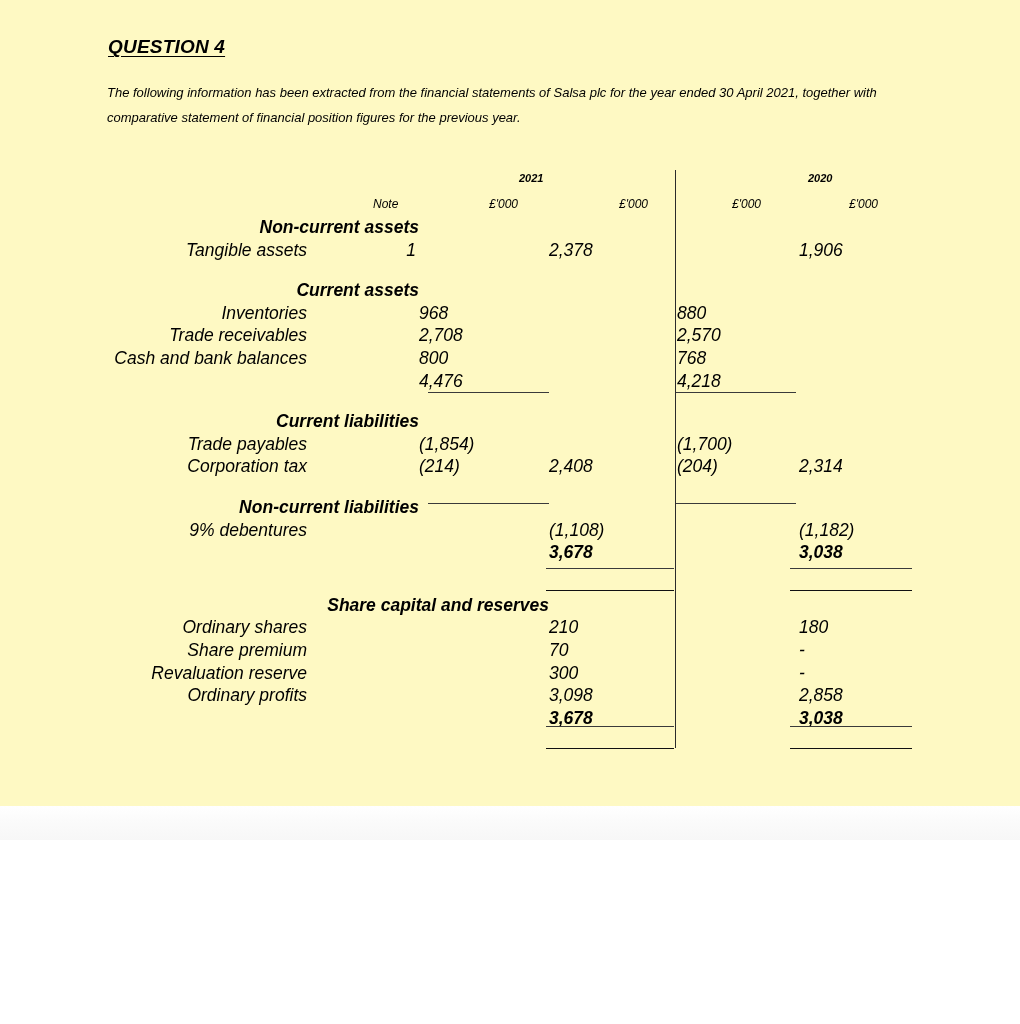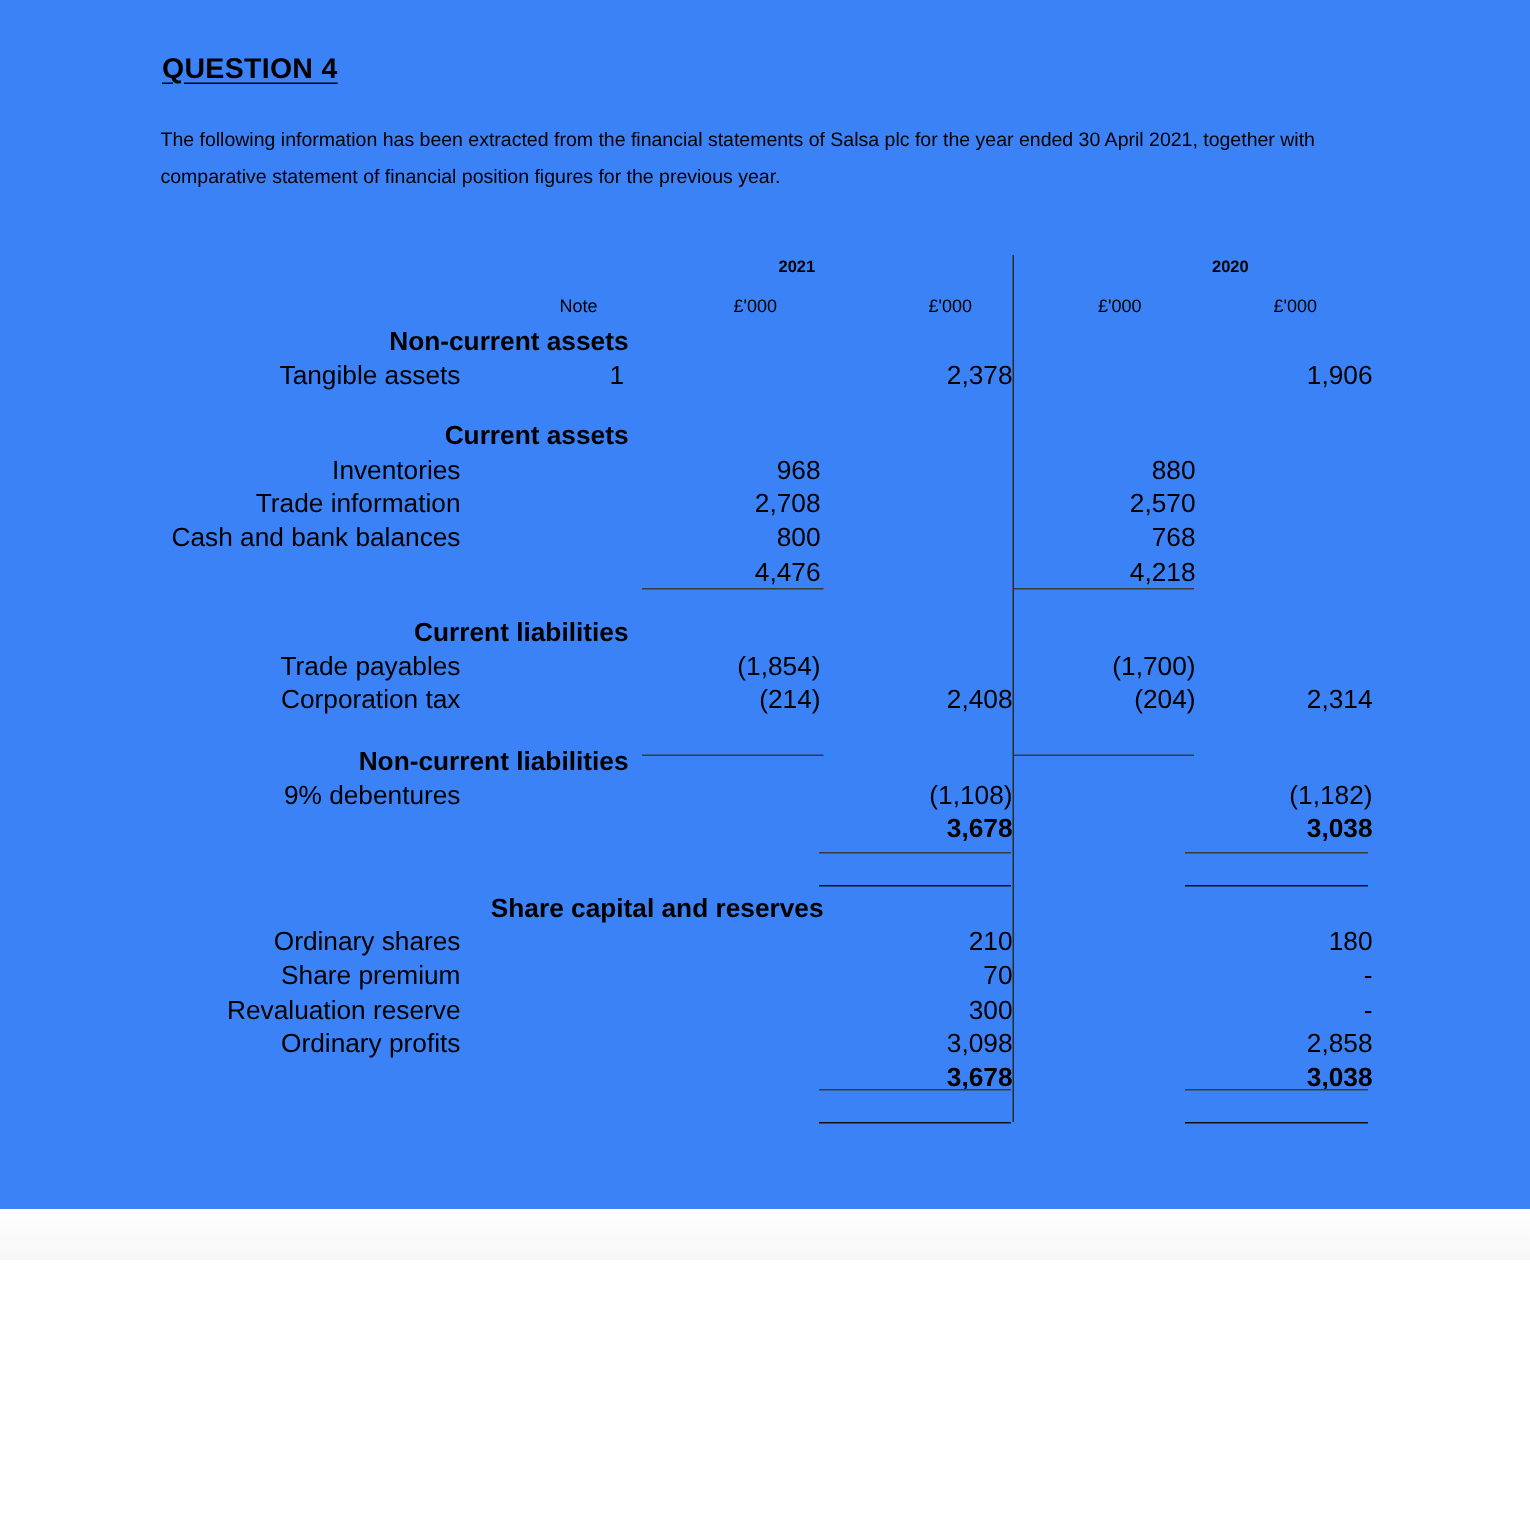--- a/index.html
+++ b/index.html
@@ -14,21 +14,22 @@
     font-family: "Liberation Sans", sans-serif;
     color: #000000;
     overflow: hidden;
   }
 
   .page {
     position: absolute;
     left: 0; top: 0;
     width: 1020px;
     height: 840px;
-    background: #3b82f6;
+    background: #fef9c3;
+    font-style: italic;
   }
 
   .bottom-band {
     position: absolute;
     left: 0;
     bottom: 0;
     width: 1020px;
     height: 34px;
     background: linear-gradient(to bottom, #ffffff 0%, #fbfbfb 40%, #f7f7f7 100%);
   }
@@ -72,21 +73,21 @@
   }
 
   
   col.c-label { width: 200px; }
   col.c-note  { width: 112px; }
   col.c-a     { width: 130px; }
   col.c-b     { width: 128px; }
   col.c-c     { width: 122px; }
   col.c-d     { width: 118px; }
 
-  .num   { text-align: right; padding-right: 2px !important; }
+  .num   { padding-right: 2px !important; }
   .note  { text-align: right; padding-right: 3px !important; }
   .lbl   { text-align: right; }
   .bold  { font-weight: bold; }
 
   .sec-head { font-weight: bold; }
 
   .spacer-row td { height: 18px; line-height: 18px; }
   .small-gap td  { height: 12px; line-height: 12px; }
 
   
@@ -187,21 +188,21 @@
       </tr>
       <tr>
         <td class="lbl">Inventories</td>
         <td></td>
         <td class="num">968</td>
         <td></td>
         <td class="num">880</td>
         <td></td>
       </tr>
       <tr>
-        <td class="lbl">Trade information</td>
+        <td class="lbl">Trade receivables</td>
         <td></td>
         <td class="num">2,708</td>
         <td></td>
         <td class="num">2,570</td>
         <td></td>
       </tr>
       <tr>
         <td class="lbl">Cash and bank balances</td>
         <td></td>
         <td class="num">800</td>

